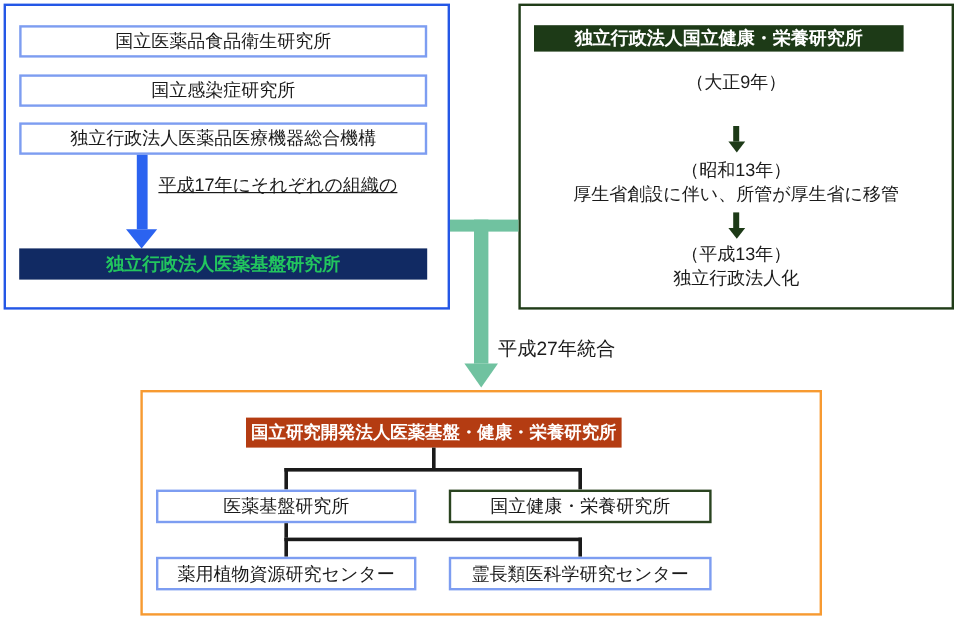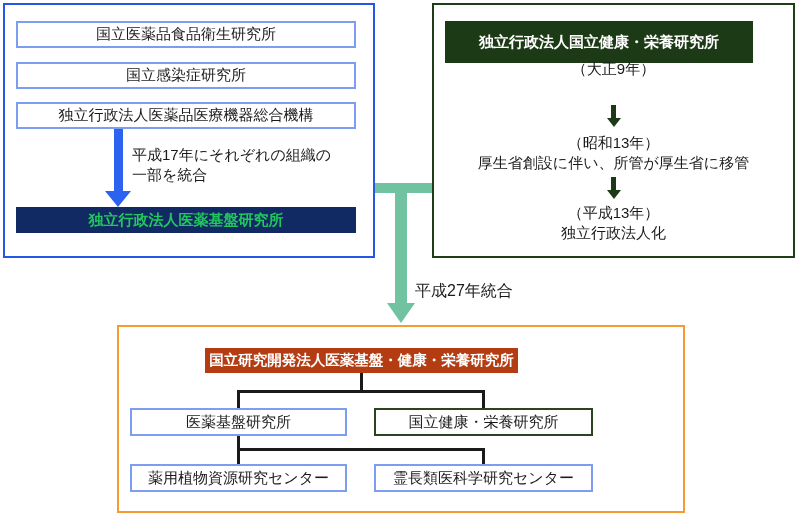--- a/index.html
+++ b/index.html
@@ -17,26 +17,26 @@
   .org-box.b1{top:16px;}
   .org-box.b2{top:57px;}
   .org-box.b3{top:97px;}
   .navy-box{position:absolute;left:11px;top:202px;width:340px;height:26px;
     background:#112a63;color:#22c55e;font-weight:bold;font-size:15px;
     display:flex;align-items:center;justify-content:center;white-space:nowrap;}
   .blue-arrow-shaft{position:absolute;left:109px;top:124px;width:9px;height:62px;background:#2b63f0;}
   .blue-arrow-head{position:absolute;left:100px;top:186px;width:0;height:0;
     border-left:13px solid transparent;border-right:13px solid transparent;
     border-top:16px solid #2b63f0;}
-  .merge-note{position:absolute;left:127px;top:140px;font-size:15px;line-height:20px;white-space:nowrap;}
+  .merge-note{position:absolute;left:127px;top:140px;font-size:15px;line-height:20px;white-space:nowrap;text-decoration:underline;}
 
   
   .right-panel{position:absolute;left:432px;top:3px;width:363px;height:255px;
     border:2px solid #203c18;background:#ffffff;}
-  .green-header{position:absolute;left:11px;top:16px;width:308px;height:42px;
+  .green-header{position:absolute;left:11px;top:16px;width:308px;height:22px;
     background:#1d3a17;color:#ffffff;font-weight:bold;font-size:15px;
     display:flex;align-items:center;justify-content:center;white-space:nowrap;}
   .step{position:absolute;left:0;width:100%;text-align:center;font-size:15px;line-height:20px;white-space:nowrap;}
   .step.s1{top:54px;}
   .step.s2{top:128px;}
   .step.s3{top:198px;}
   .gr-arrow{position:absolute;left:50%;transform:translateX(-50%);width:14px;}
   .gr-arrow.a1{top:100px;}
   .gr-arrow.a2{top:172px;}
   .gr-arrow .shaft{margin:0 auto;width:5px;height:13px;background:#1d3a17;}
@@ -80,21 +80,20 @@
     <div class="org-box b2">
       <span>国立感染症研究所</span>
     </div>
     <div class="org-box b3">
       <span>独立行政法人医薬品医療機器総合機構</span>
     </div>
     <div class="blue-arrow-shaft"></div>
     <div class="blue-arrow-head"></div>
     <div class="merge-note">
       <div>平成17年にそれぞれの組織の</div>
-      <div>一部を統合</div>
     </div>
     <div class="navy-box">
       <span>独立行政法人医薬基盤研究所</span>
     </div>
   </div>
 
   <div class="right-panel">
     <div class="green-header">
       <span>独立行政法人国立健康・栄養研究所</span>
     </div>

